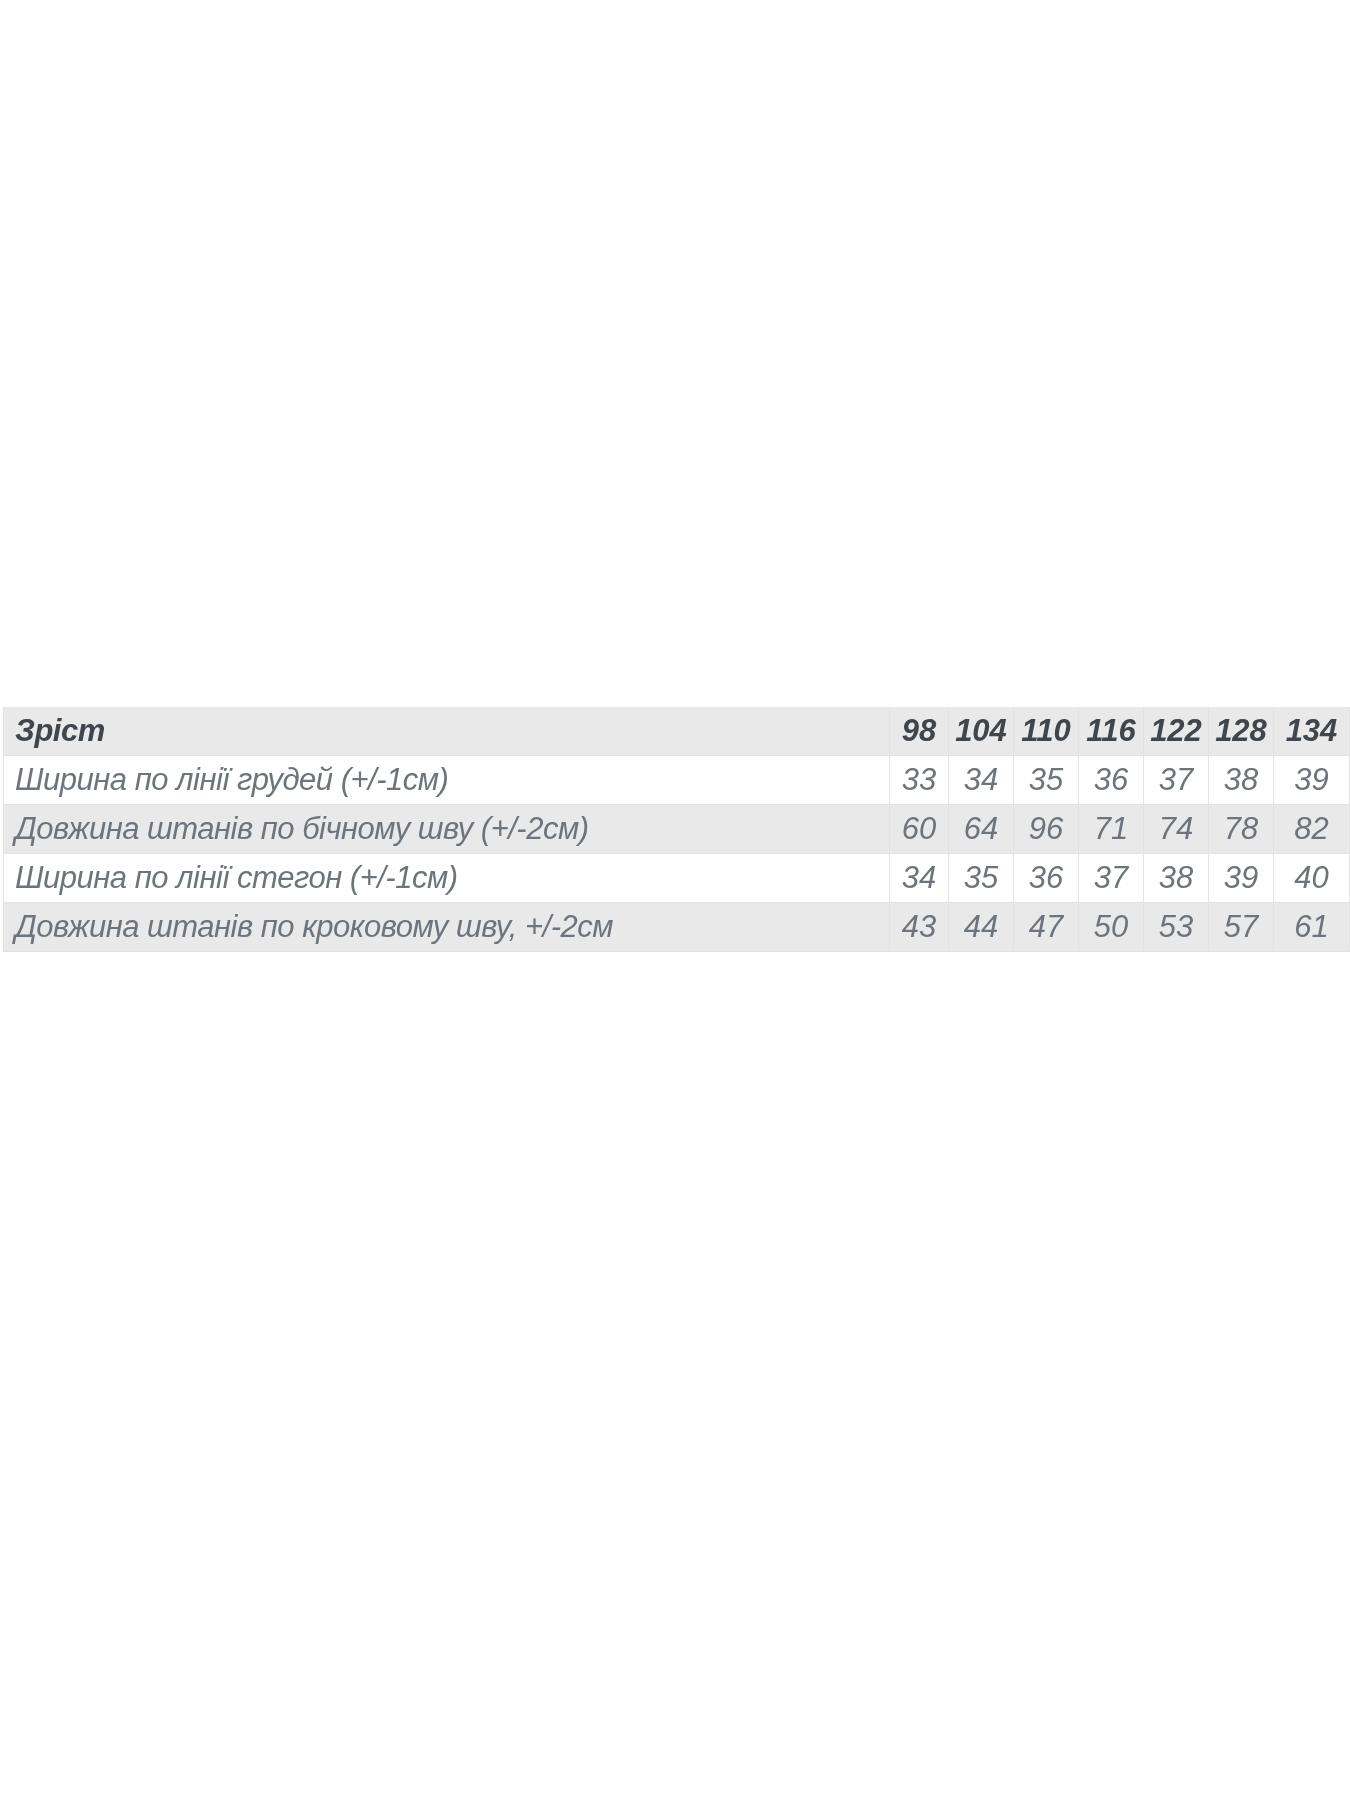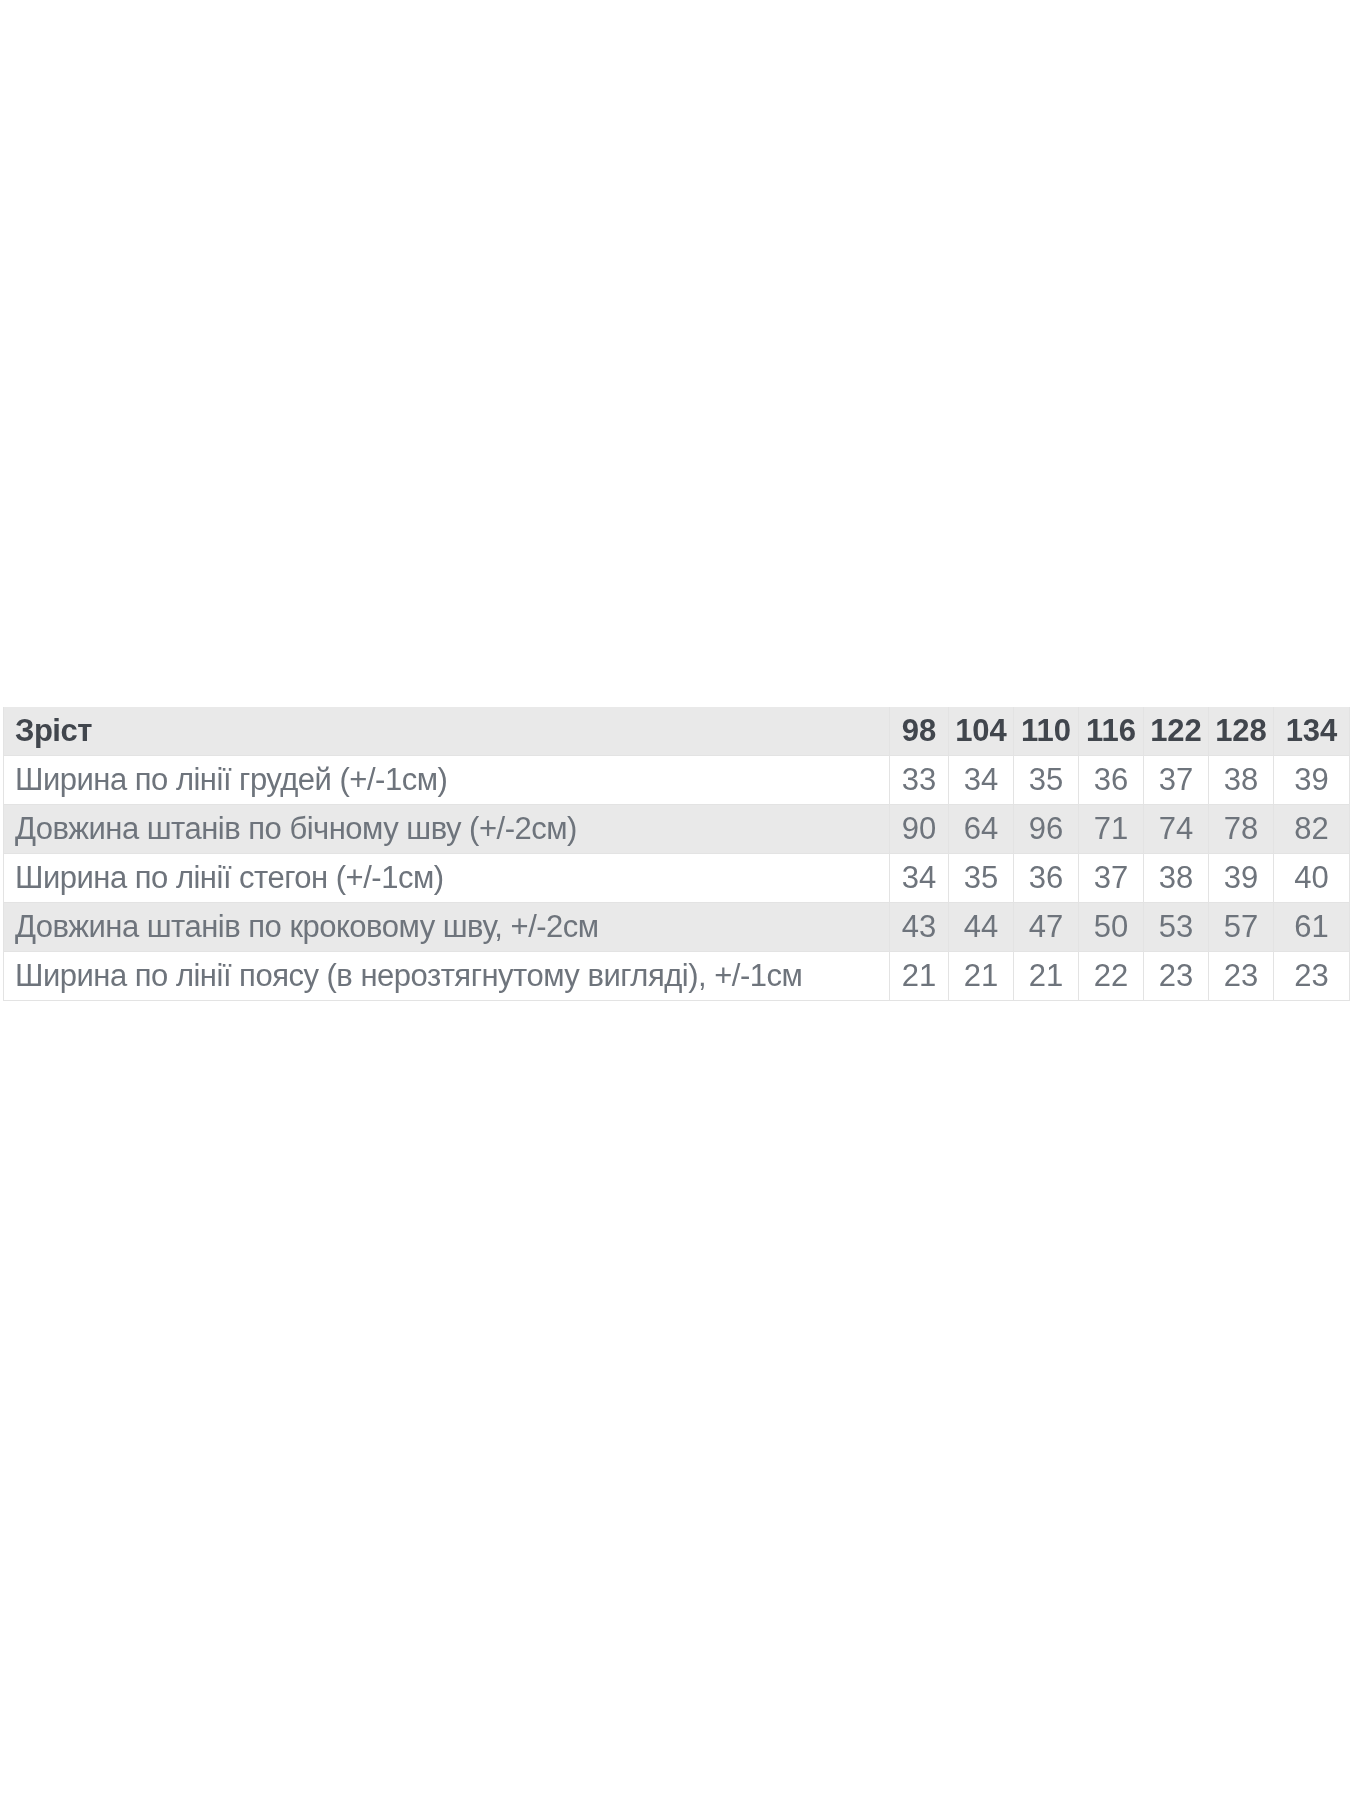--- a/index.html
+++ b/index.html
@@ -17,20 +17,21 @@
   .size-table-wrap {
     position: absolute;
     left: 3px;
     top: 707px;
     width: 1347px;
   }
   table.size-chart {
     width: 100%;
     border-collapse: collapse;
     table-layout: fixed;
+    font-style: italic;
   }
   col.c-label { width: auto; }
   col.c-n1 { width: 59px; }
   col.c-n2 { width: 65px; }
   col.c-n3 { width: 65px; }
   col.c-n4 { width: 65px; }
   col.c-n5 { width: 65px; }
   col.c-n6 { width: 65px; }
   col.c-n7 { width: 76px; }
 
@@ -94,21 +95,21 @@
         <td class="num">33</td>
         <td class="num">34</td>
         <td class="num">35</td>
         <td class="num">36</td>
         <td class="num">37</td>
         <td class="num">38</td>
         <td class="num">39</td>
       </tr>
       <tr>
         <td class="label">Довжина штанів по бічному шву (+/-2см)</td>
-        <td class="num">90</td>
+        <td class="num">60</td>
         <td class="num">64</td>
         <td class="num">96</td>
         <td class="num">71</td>
         <td class="num">74</td>
         <td class="num">78</td>
         <td class="num">82</td>
       </tr>
       <tr>
         <td class="label">Ширина по лінії стегон (+/-1см)</td>
         <td class="num">34</td>
@@ -122,25 +123,15 @@
       <tr>
         <td class="label">Довжина штанів по кроковому шву, +/-2см</td>
         <td class="num">43</td>
         <td class="num">44</td>
         <td class="num">47</td>
         <td class="num">50</td>
         <td class="num">53</td>
         <td class="num">57</td>
         <td class="num">61</td>
       </tr>
-      <tr>
-        <td class="label">Ширина по лінії поясу (в нерозтягнутому вигляді), +/-1см</td>
-        <td class="num">21</td>
-        <td class="num">21</td>
-        <td class="num">21</td>
-        <td class="num">22</td>
-        <td class="num">23</td>
-        <td class="num">23</td>
-        <td class="num">23</td>
-      </tr>
     </tbody>
   </table>
 </div>
 
 </body></html>

